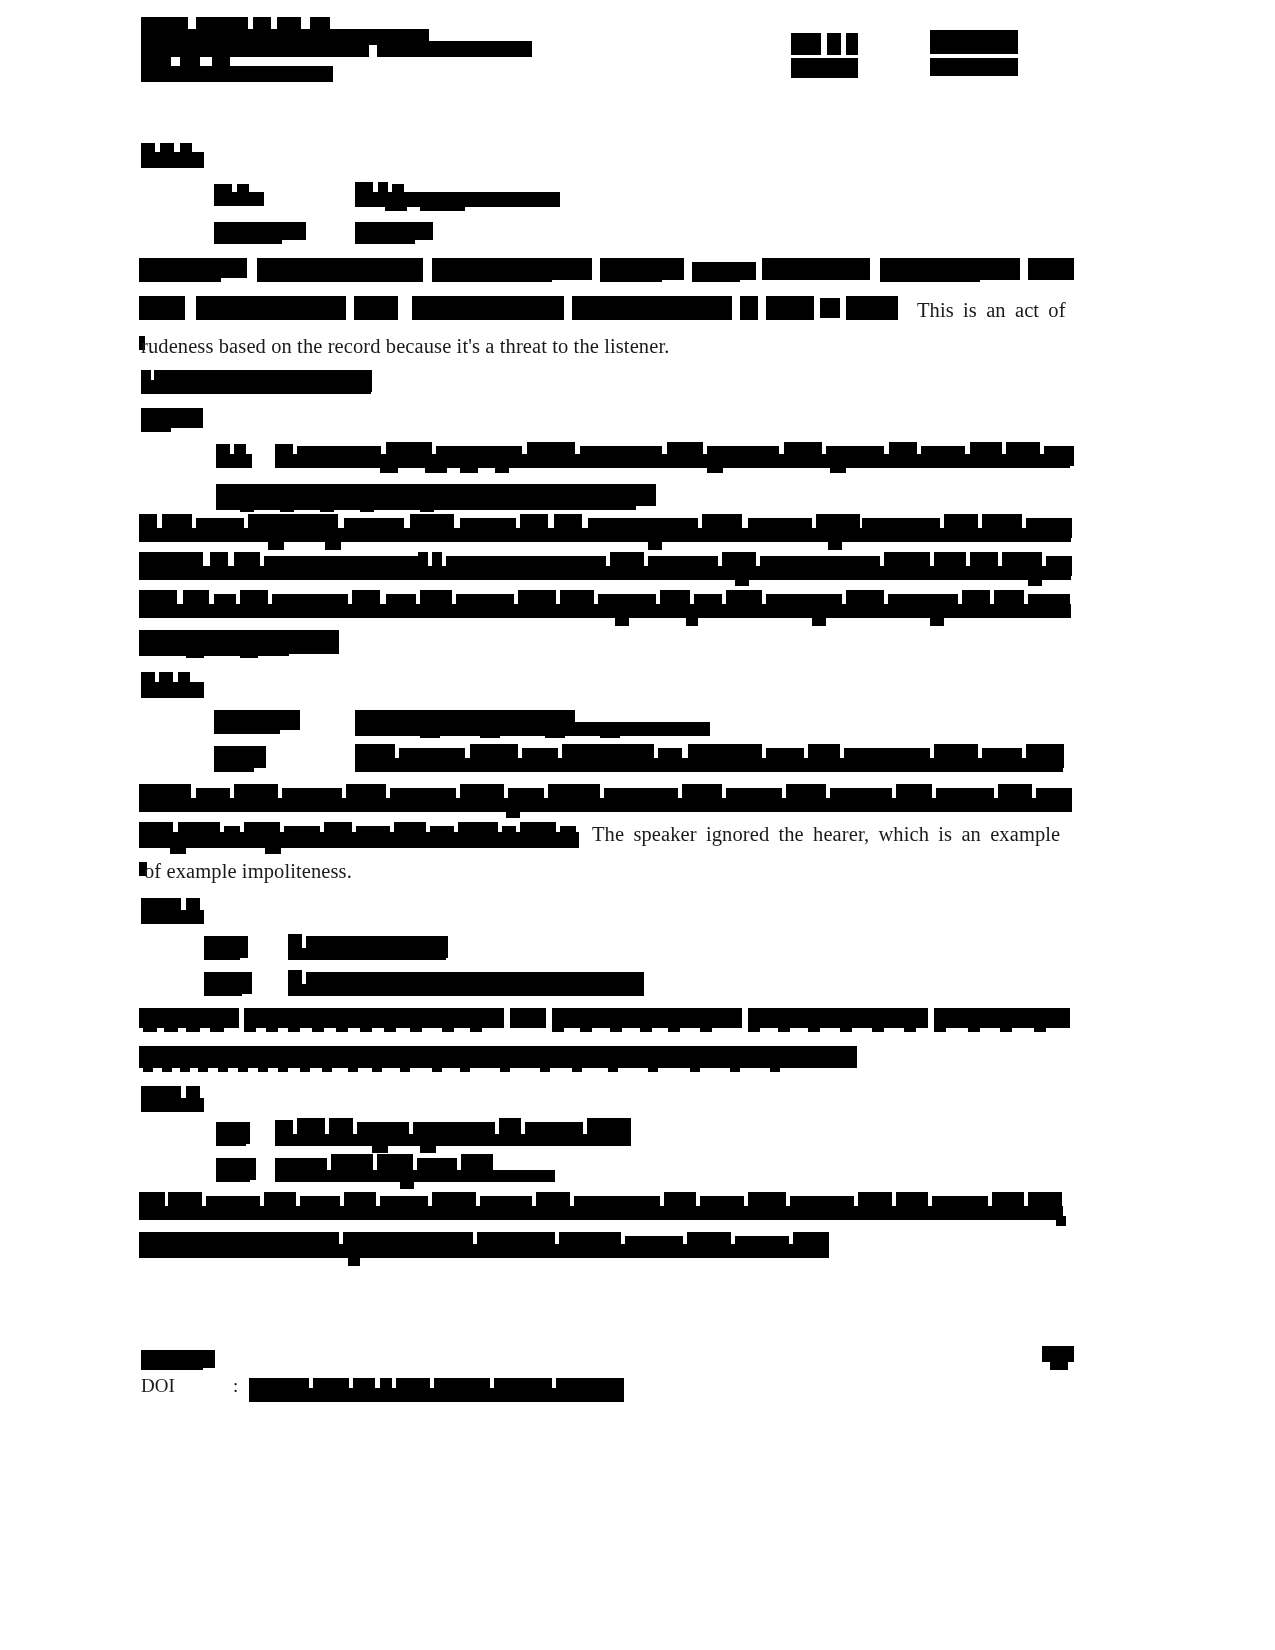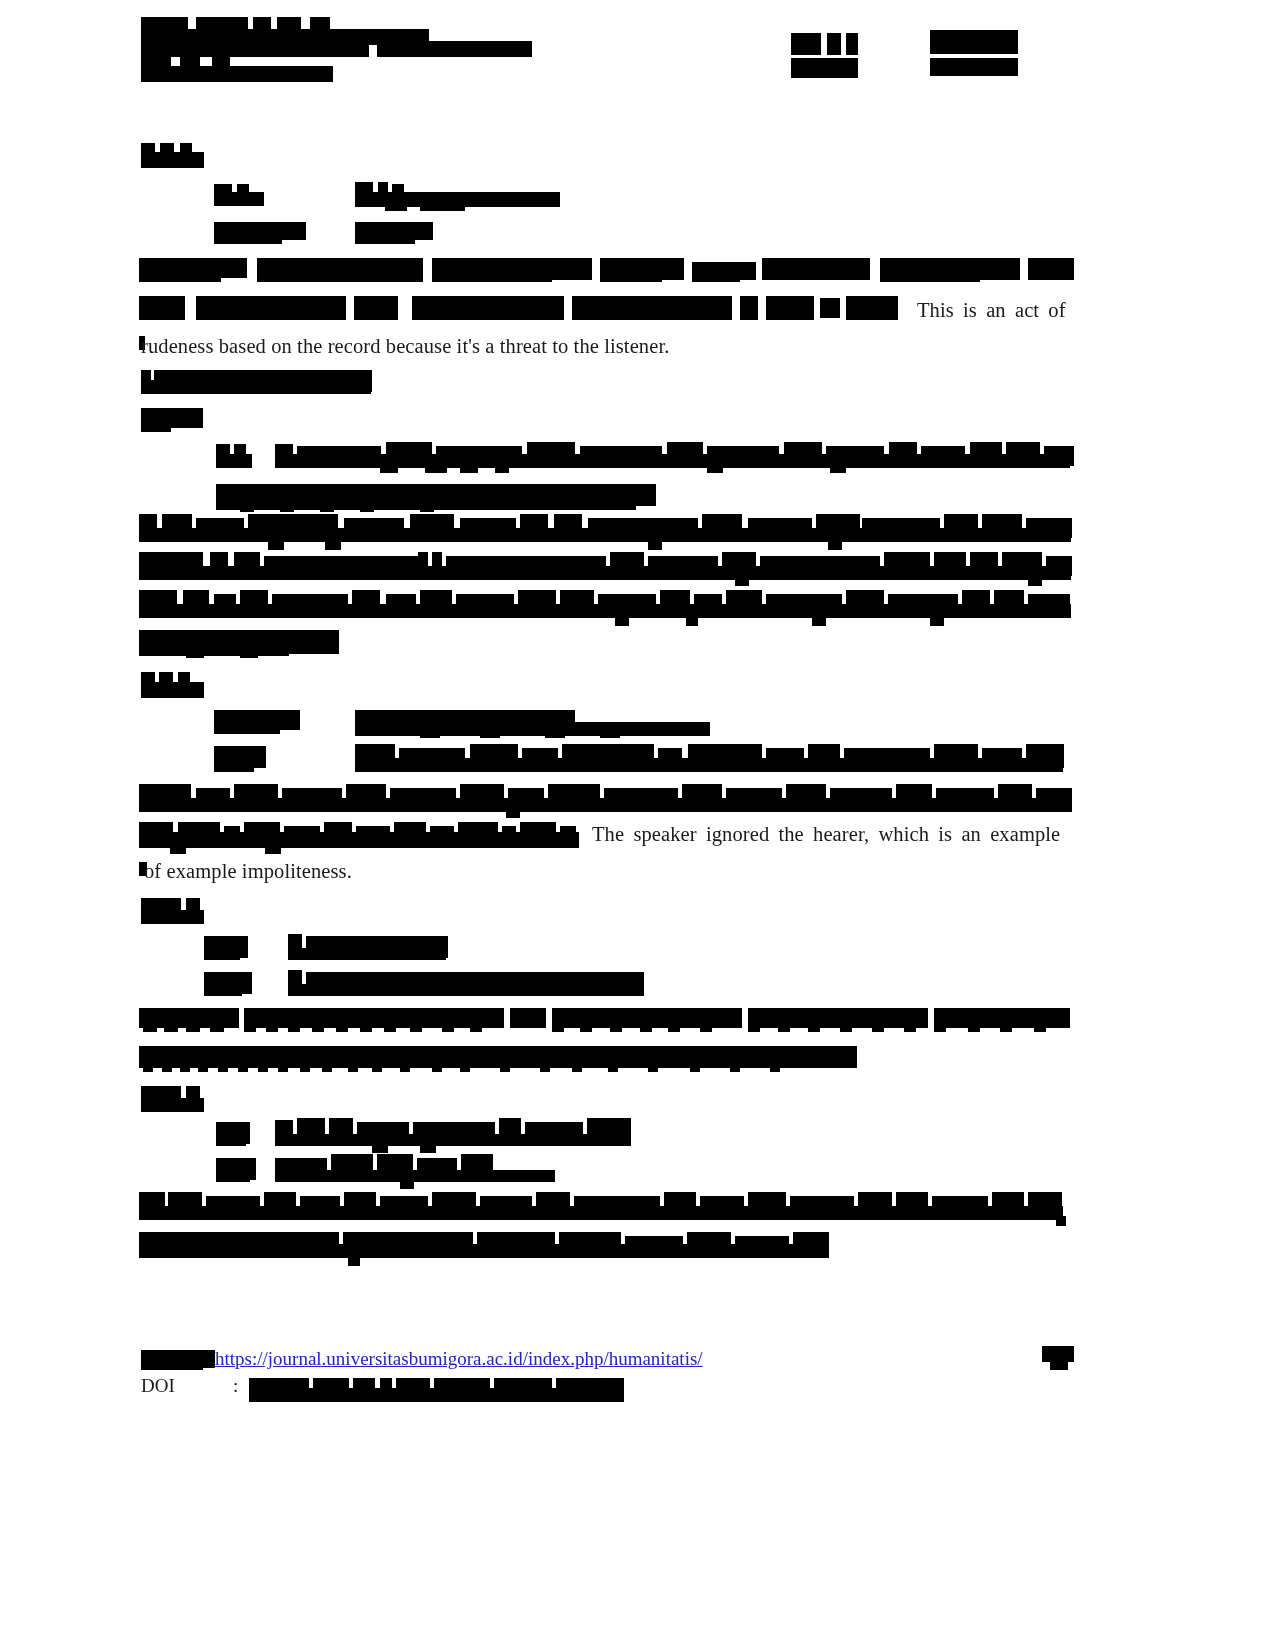--- a/index.html
+++ b/index.html
@@ -453,19 +453,18 @@
       <div class="rd" style="left: 380px; top: 1378px; width: 12px; height: 22px; background: rgb(0, 0, 0);"></div>
       <div class="rd" style="left: 396px; top: 1378px; width: 34px; height: 22px; background: rgb(0, 0, 0);"></div>
       <div class="rd" style="left: 434px; top: 1378px; width: 56px; height: 22px; background: rgb(0, 0, 0);"></div>
       <div class="rd" style="left: 494px; top: 1378px; width: 58px; height: 22px; background: rgb(0, 0, 0);"></div>
       <div class="rd" style="left: 556px; top: 1378px; width: 68px; height: 22px; background: rgb(0, 0, 0);"></div>
       <div class="rd" style="left: 249px; top: 1388px; width: 375px; height: 14px; background: rgb(0, 0, 0);"></div>
       <div class="rd" style="left: 1042px; top: 1346px; width: 32px; height: 16px; background: rgb(0, 0, 0);"></div>
       <div class="rd" style="left: 1050px; top: 1360px; width: 18px; height: 10px; background: rgb(0, 0, 0);"></div>
     </div>
 
-  <a class="footer-link" style="left:215px; top:1348px;" href="#">https://journal.universitasbumigora.ac.id/index.php/humanitatis/</a>
 
   <div class="footer-label" style="left:141px; top:1375px;">DOI</div>
 
   <div class="footer-label" style="left:233px; top:1375px;">:</div>
 
 </div>
 
 </body></html>

